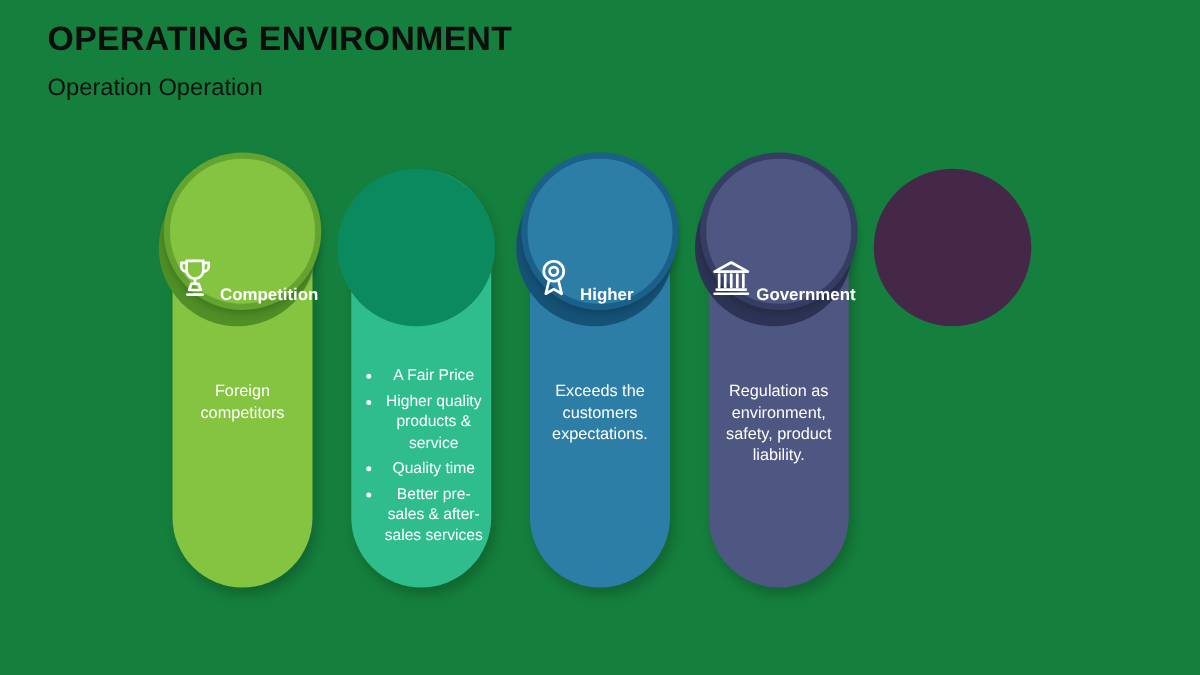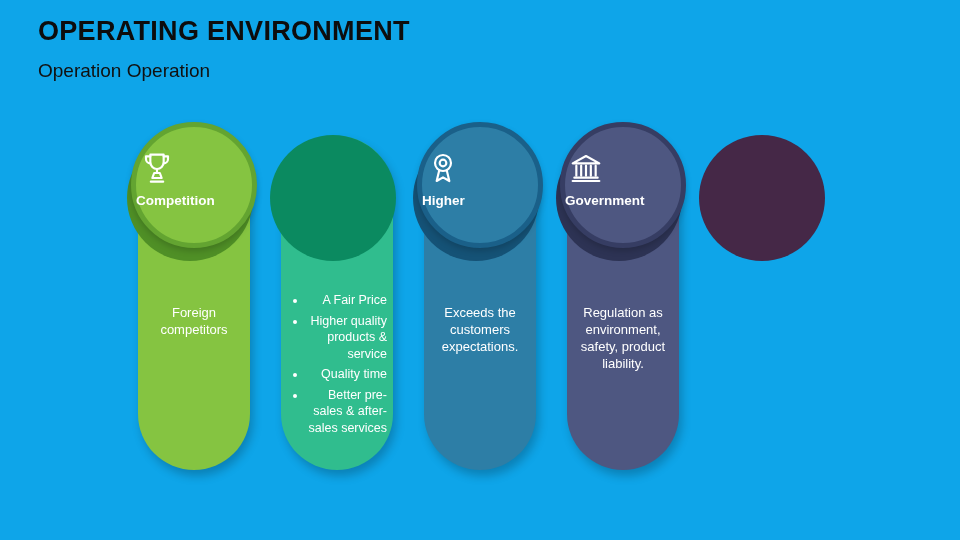--- a/index.html
+++ b/index.html
@@ -2,21 +2,21 @@
 <html><head>
 <meta charset="utf-8">
 <style>
   * { margin:0; padding:0; box-sizing:border-box; }
   html,body { width:960px; height:540px; }
   body {
     font-family:"Liberation Sans", sans-serif;
     background:#ffffff;
     overflow:hidden;
   }
-  .slide { position:relative; width:960px; height:540px; background:#0ea5e9; }
+  .slide { position:relative; width:960px; height:540px; background:#15803d; }
 
   .title {
     position:absolute; left:38px; top:16px;
     font-size:27px; font-weight:700; color:#0d0d0d; letter-spacing:.3px;
   }
   .subtitle {
     position:absolute; left:38px; top:60px;
     font-size:19px; font-weight:400; color:#111111;
   }
 
@@ -32,35 +32,35 @@
     box-shadow:3px 6px 10px rgba(0,0,0,.22);
     z-index:1;
   }
   .circle-shadow {
     position:absolute; left:-4px; top:13px; width:126px; height:126px;
     border-radius:50%; background:var(--dark); z-index:2;
   }
   .circle {
     position:absolute; left:0; top:0; width:126px; height:126px;
     border-radius:50%; background:var(--main); border:5px solid var(--ring);
-    z-index:3; display:flex; flex-direction:column; align-items:flex-start;
+    z-index:3; display:flex; flex-direction:row; align-items:flex-end;
     box-shadow:0 3px 6px rgba(0,0,0,.18);
   }
   .icon { margin-top:20px; width:42px; height:42px; display:flex; align-items:center; justify-content:center; }
   .icon svg { width:40px; height:40px; }
   .label { margin-top:4px; color:#ffffff; font-size:13.5px; font-weight:700; white-space:nowrap; }
 
   .body { position:relative; z-index:4; color:#ffffff; }
   .body.para {
     padding:168px 12px 0; text-align:center;
     font-size:13px; line-height:1.32; font-weight:400;
   }
   .body.bullets { padding:156px 6px 0 10px; }
   .body.bullets ul { list-style:disc; padding-left:16px; }
-  .body.bullets li { font-size:12.5px; line-height:1.32; margin-bottom:4px; text-align:right; }
+  .body.bullets li { font-size:12.5px; line-height:1.32; margin-bottom:4px; text-align:center; }
 </style>
 </head>
 <body>
 
 <div class="slide">
   <div class="title">OPERATING ENVIRONMENT</div>
   <div class="subtitle">Operation Operation</div>
 
   <div class="columns">
 

